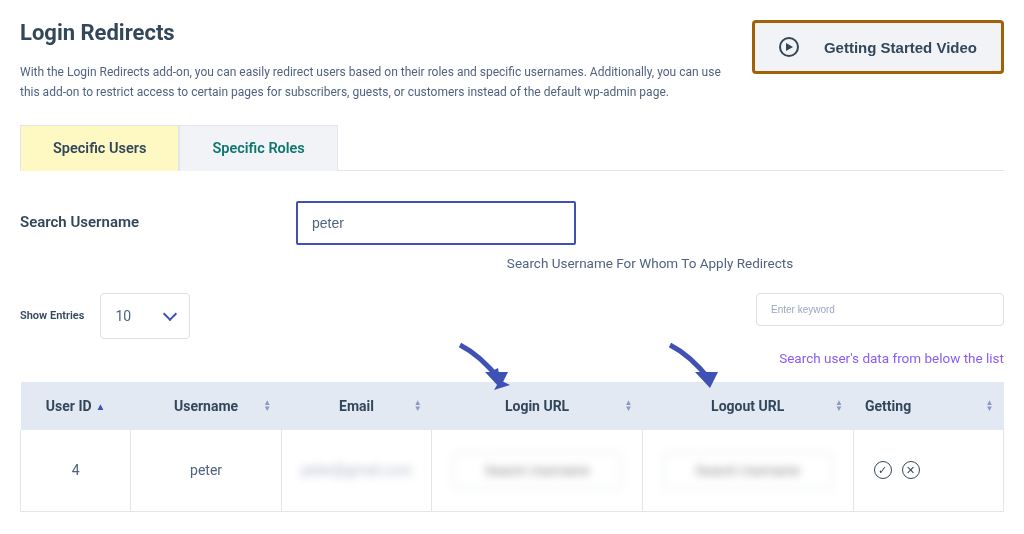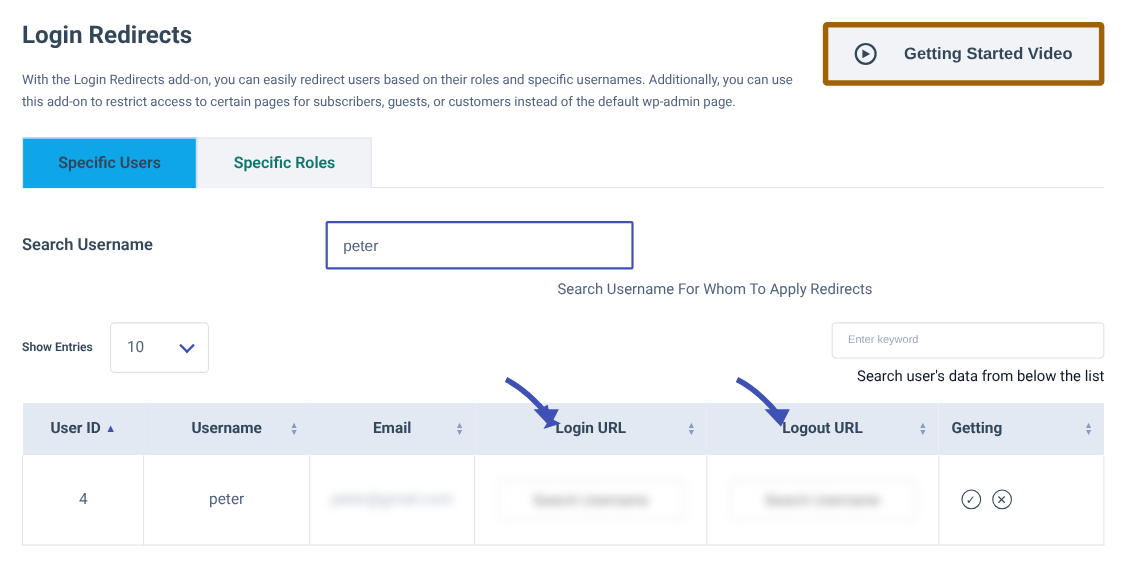--- a/index.html
+++ b/index.html
@@ -10,29 +10,29 @@
       padding: 20px;
       width: 1024px;
       position: relative;
     }
     .header-row { display: flex; justify-content: space-between; align-items: flex-start; }
     .header-text { flex: 1; max-width: 730px; }
     h1 { font-size: 22px; font-weight: 700; color: #33475b; margin-bottom: 18px; }
     .desc { font-size: 12px; line-height: 1.65; color: #516380; max-width: 720px; }
     .gs-button {
       display: flex; align-items: center; gap: 25px;
-      background: #f1f3f7; border: 5px solid #a16207; border-radius: 4px;
+      background: #f1f3f7; border: 3px solid #a16207; border-radius: 4px;
       padding: 14px 24px; font-size: 15px; font-weight: 600; color: #33475b;
       cursor: pointer;
     }
     .tabs { display: flex; margin-top: 22px; }
     .tab {
       padding: 14px 32px; font-size: 14.5px; font-weight: 600; cursor: pointer;
     }
-    .tab.active { background: #0ea5e9; color: #33475b; border: 1px solid #e2e5eb; border-bottom: none; }
+    .tab.active { background: #fef9c3; color: #33475b; border: 1px solid #e2e5eb; border-bottom: none; }
     .tab.inactive { background: #f1f3f7; color: #0f766e; border: 1px solid #e2e5eb; border-bottom: none; }
     .tab-border { border-bottom: 1px solid #e2e5eb; margin-top: -1px; }
     .field-row { display: flex; margin-top: 30px; gap: 8px; }
     .field-label { width: 268px; font-size: 15px; font-weight: 600; color: #33475b; padding-top: 12px; }
     .field-body { flex: 1; }
     .username-input {
       border: 2px solid #3f51b5; padding: 12px 14px; width: 280px; font-size: 14px;
       color: #516380; background: #fff; border-radius: 2px;
     }
     .field-help { font-size: 13.5px; color: #516380; margin-top: 10px; text-align: center; }
@@ -45,21 +45,21 @@
     .select-box {
       border: 1px solid #dbe0ea; border-radius: 4px; padding: 14px 14px;
       display: flex; align-items: center; gap: 34px; cursor: pointer; font-size: 14px; color: #516380;
     }
     .keyword-box { text-align: right; }
     .keyword-input {
       border: 1px solid #dbe0ea; border-radius: 4px; padding: 10px 14px;
       font-size: 10px; width: 248px; color: #8a9ac0;
     }
     .keyword-input::placeholder { color: #9aa7c2; }
-    .keyword-help { font-size: 13.5px; color: #0f172a; margin-top: 8px; }
+    .keyword-help { font-size: 13.5px; color: #8b5cf6; margin-top: 24px; }
     table { width: 100%; border-collapse: collapse; margin-top: 16px; }
     thead tr { background: #e3e9f3; }
     th {
       text-align: left; padding: 16px 12px; font-size: 14px; font-weight: 700;
       color: #33475b; position: relative;
     }
     th.center { text-align: center; }
     td { padding: 22px 12px; font-size: 14px; color: #516380; border-bottom: 1px solid #e2e5eb; border-right: 1px solid #e2e5eb; text-align: center; }
     td:first-child { border-left: 1px solid #e2e5eb; }
     .sort-arrow-up { font-size: 10px; color: #3f51b5; margin-left: 4px; vertical-align: 1px; }

